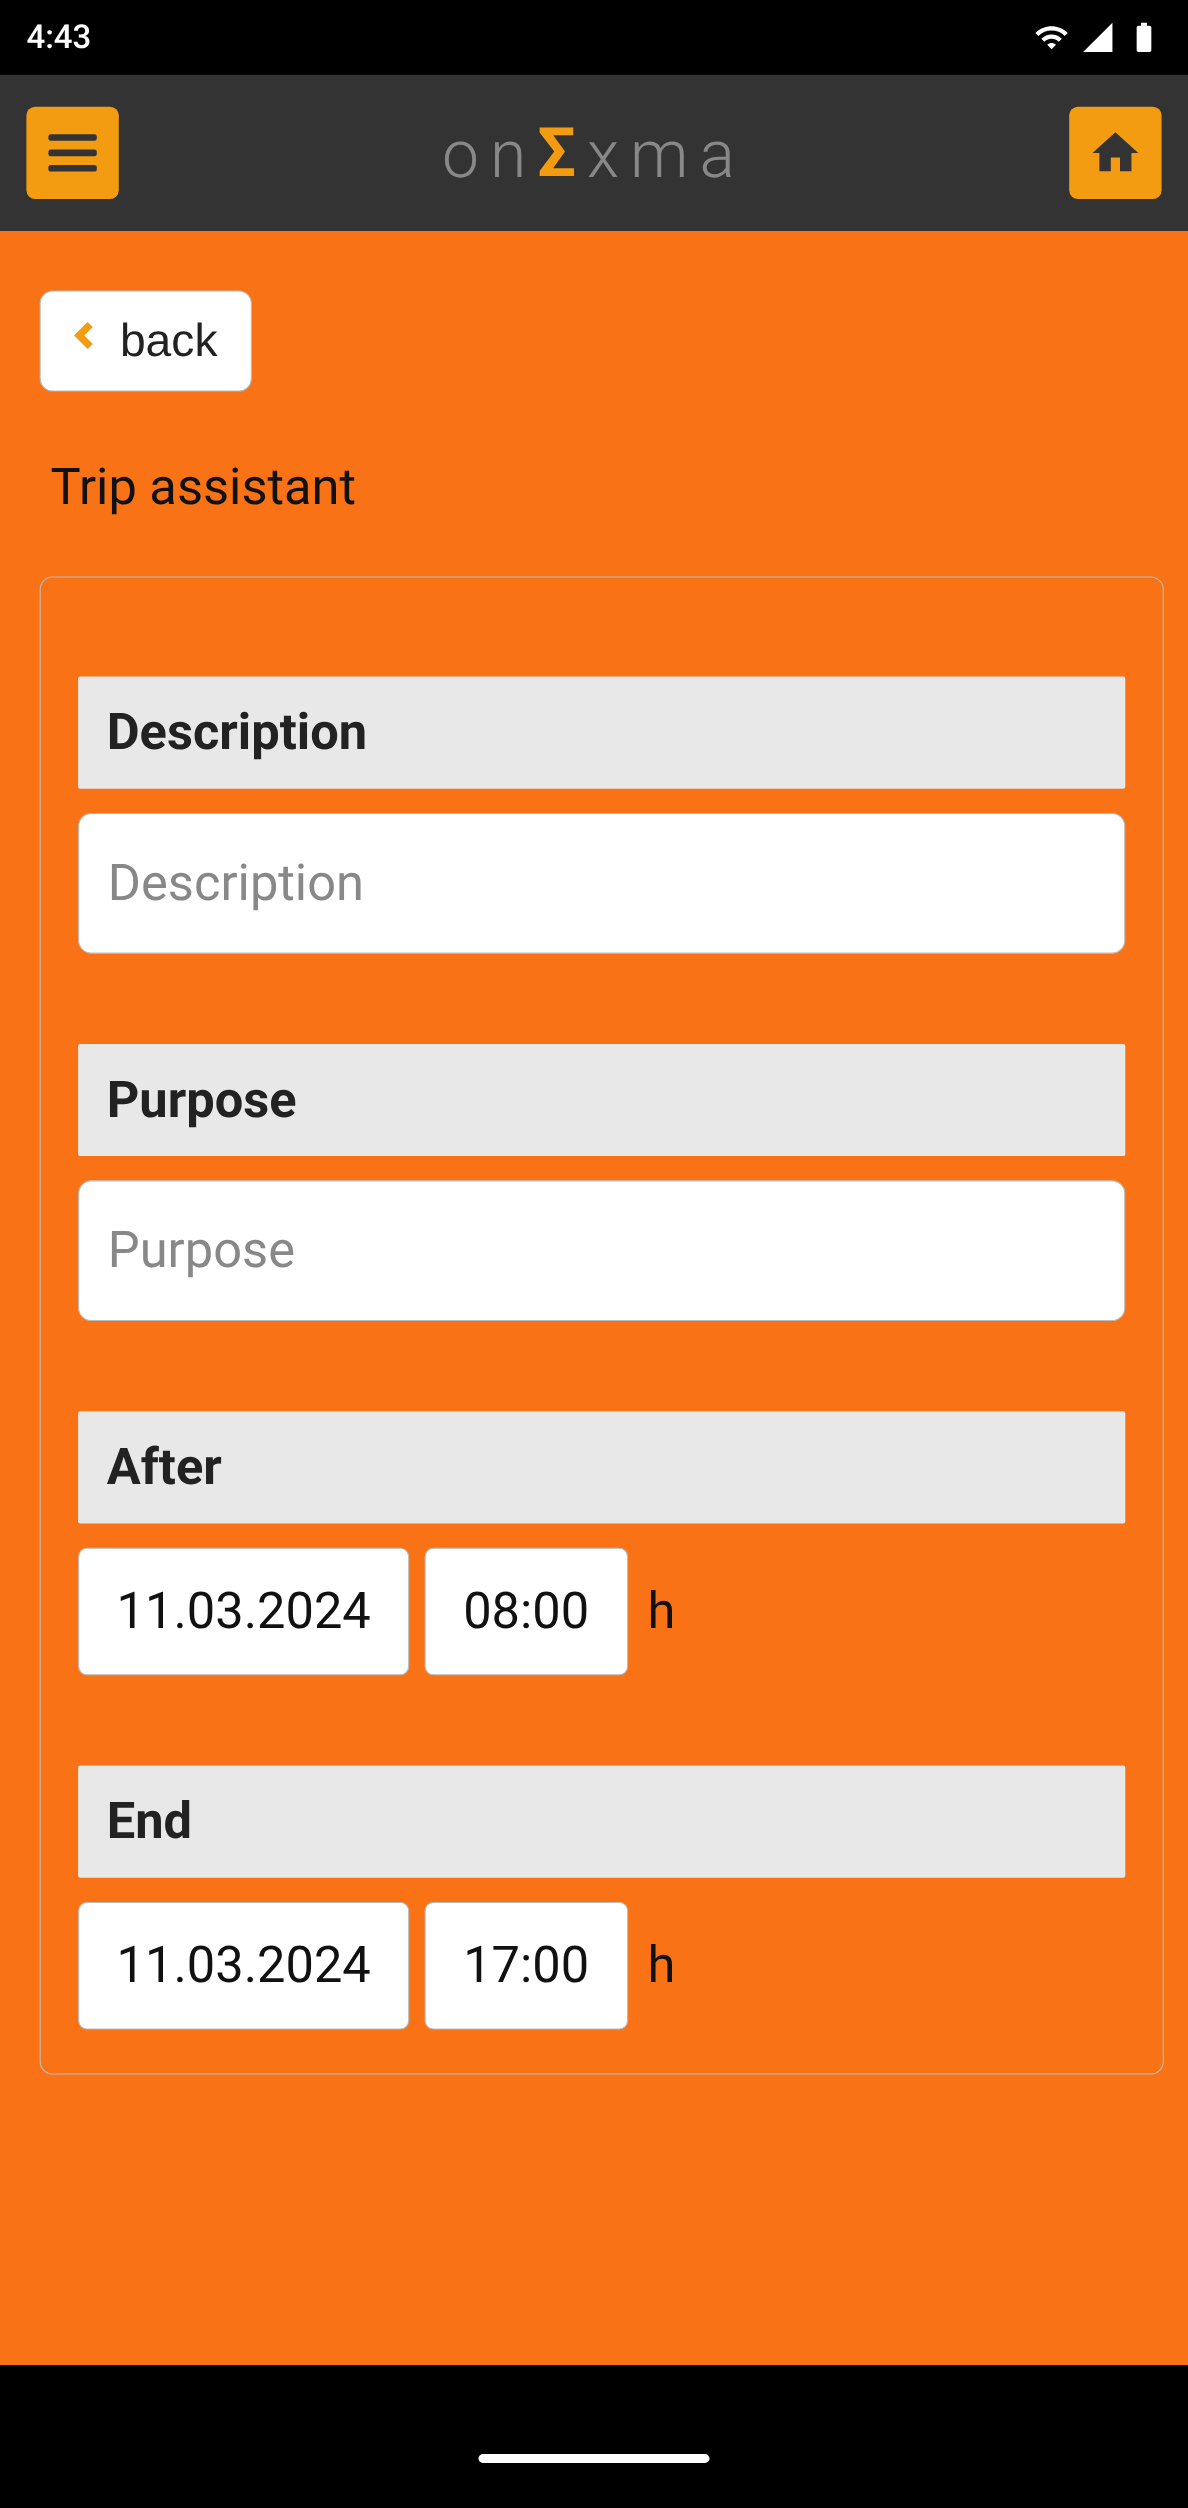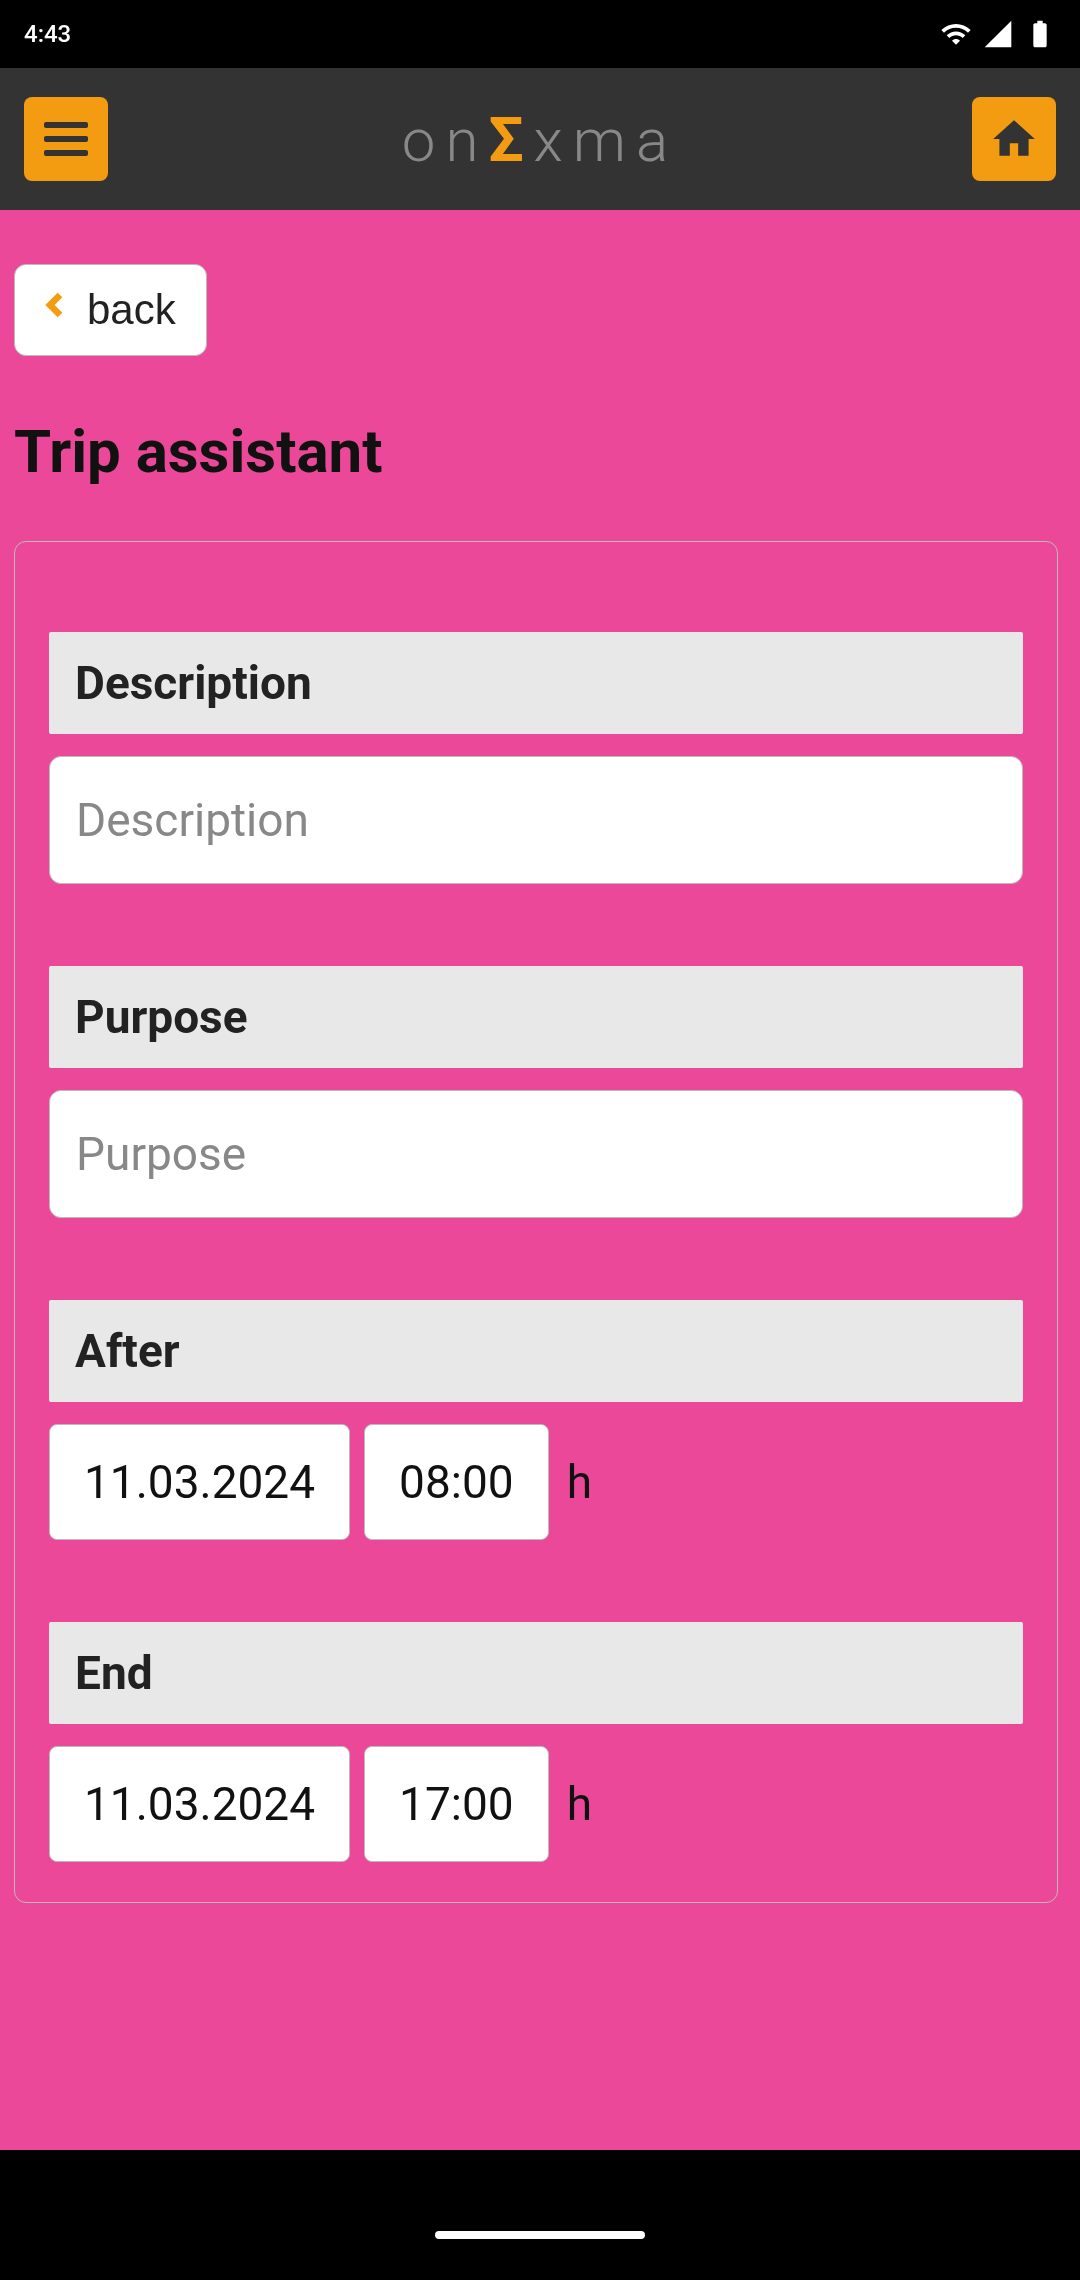--- a/index.html
+++ b/index.html
@@ -16,21 +16,21 @@
       position: relative;
     }
     .status-bar {
       height: 68px;
       background: #000;
       display: flex;
       justify-content: space-between;
       align-items: center;
       padding: 0 24px;
       color: #fff;
-      font-size: 24px;
+      font-size: 30px;
     }
     .status-left {
       font-weight: 500;
     }
     .status-right {
       display: flex;
       align-items: center;
       gap: 10px;
     }
     .status-icon {
@@ -75,23 +75,23 @@
       font-weight: 300;
       display: flex;
       align-items: flex-end;
     }
     .logo-sigma {
       color: #F39C12;
       font-weight: bold;
       font-size: 62px;
     }
     .content {
-      background: #ec4899;
+      background: #f97316;
       height: calc(2280px - 68px - 142px - 130px);
-      padding: 54px 22px 0 14px;
+      padding: 54px 22px 0 36px;
       overflow: hidden;
     }
     .back-btn {
       display: inline-flex;
       align-items: center;
       border: 1.5px solid #bbb;
       border-radius: 12px;
       padding: 14px 30px 14px 20px;
       font-size: 42px;
       color: #222;
@@ -99,24 +99,25 @@
       cursor: pointer;
       gap: 12px;
     }
     .back-chevron {
       color: #F39C12;
       font-size: 60px;
       font-weight: bold;
       line-height: 1;
     }
     .page-title {
-      font-size: 60px;
-      font-weight: bold;
+      font-size: 46px;
+      font-weight: normal;
       color: #111;
       margin-top: 60px;
+      margin-left: 10px;
     }
     .intro-text {
       font-size: 46px;
       color: #111;
       margin-top: 36px;
       line-height: 1.3;
     }
     .form-card {
       border: 1.5px solid #bbb;
       border-radius: 12px;

